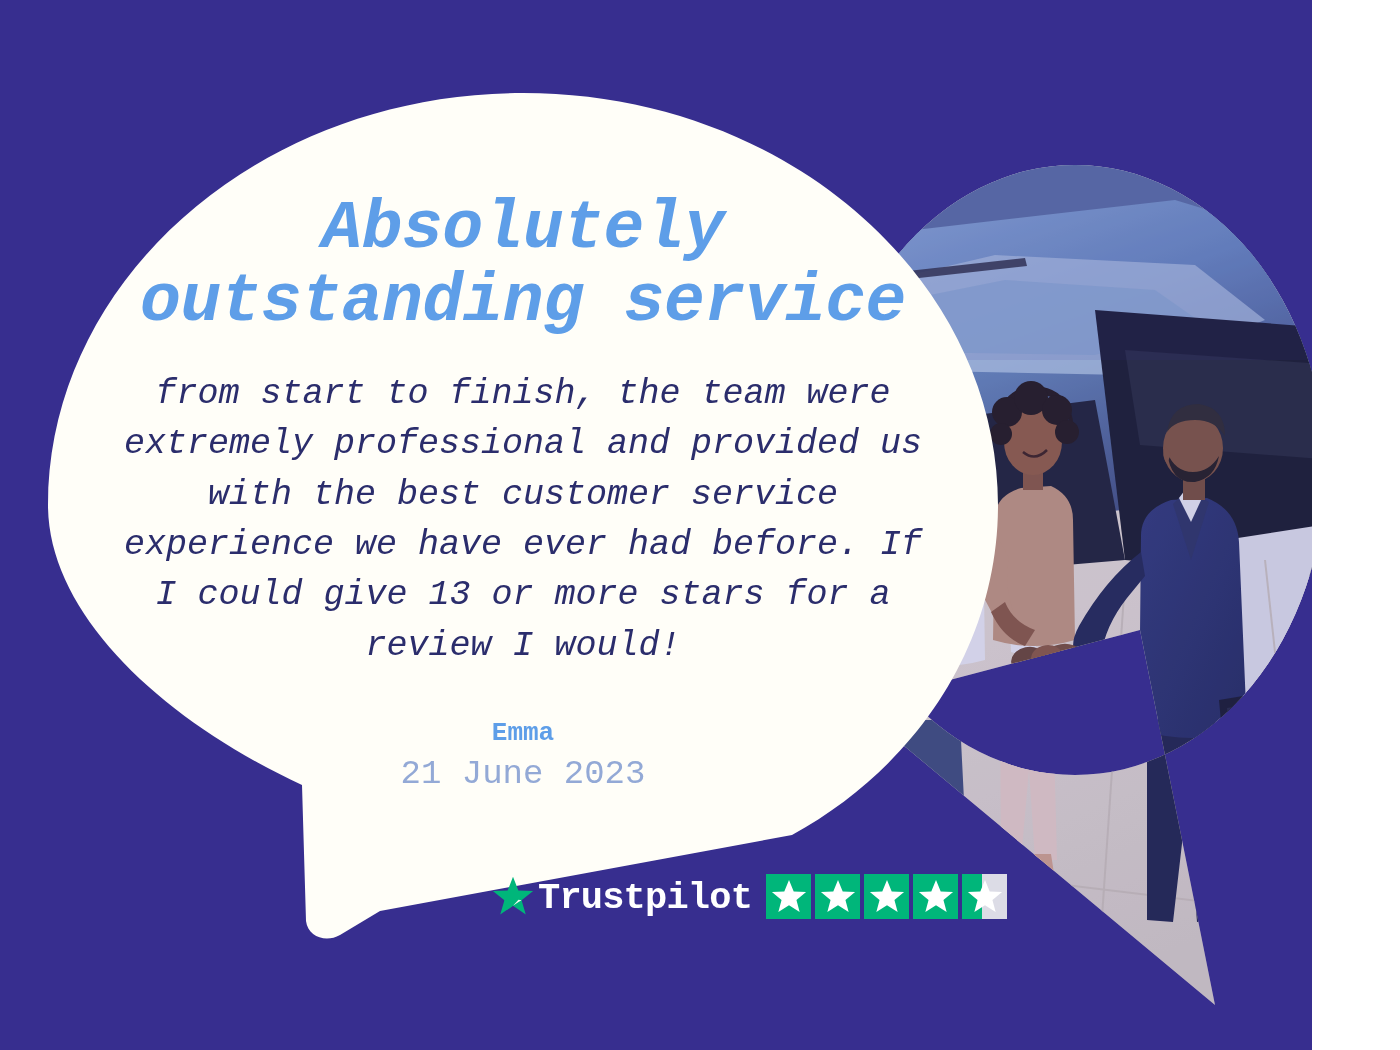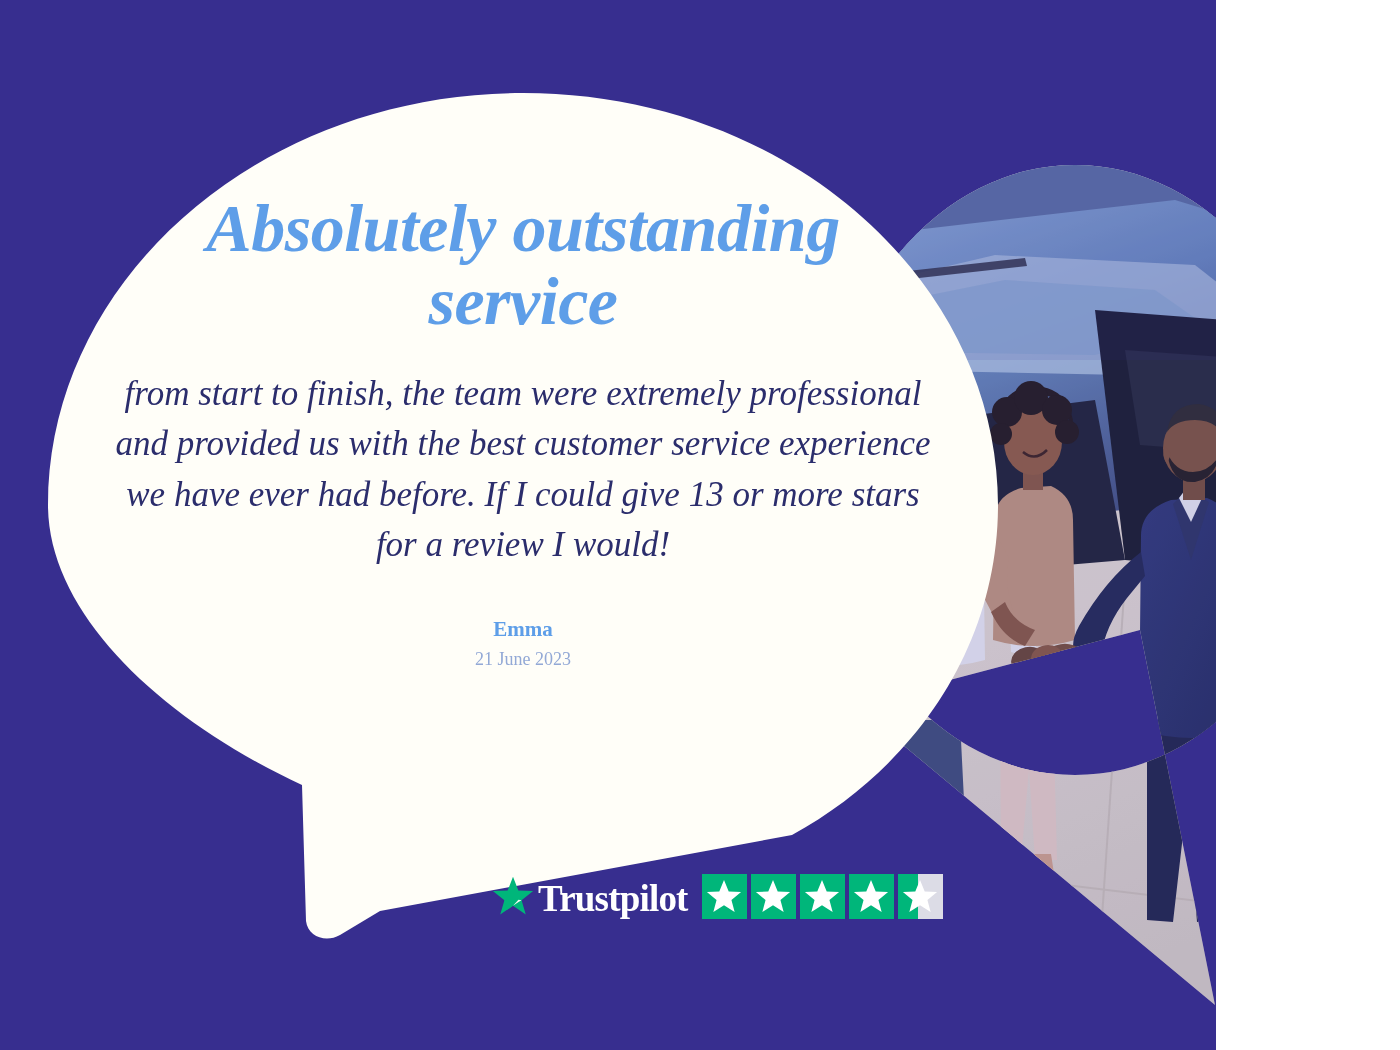--- a/index.html
+++ b/index.html
@@ -3,25 +3,25 @@
 <meta charset="utf-8">
 <title>Trustpilot Review Card</title>
 <style>
   html, body {
     margin: 0;
     padding: 0;
     background: #ffffff;
   }
   .canvas {
     position: relative;
-    width: 1216px;
+    width: 1312px;
     height: 1050px;
     overflow: hidden;
     background: #372E8F;
-    font-family: Liberation Serif, serif;
+    font-family: Liberation Mono, monospace;
   }
 
   
   .photo-bubble {
     position: absolute;
     left: 795px;
     top: 160px;
     width: 560px;
     height: 860px;
     z-index: 1;
@@ -65,28 +65,28 @@
     line-height: 1.44;
     font-style: italic;
     color: #2B2D6C;
     margin: 30px auto 0 auto;
     width: 830px;
   }
   .attribution {
     margin-top: 42px;
   }
   .author-name {
-    font-size: 21px;
+    font-size: 26px;
     font-weight: 700;
     color: #5E9EE8;
     line-height: 1.1;
     margin-top: 48px;
   }
   .review-date {
-    font-size: 18px;
+    font-size: 34px;
     color: #93A9D6;
     line-height: 1.1;
     margin-top: 8px;
   }
 
   
   .trustpilot {
     position: absolute;
     left: 492px;
     top: 868px;

